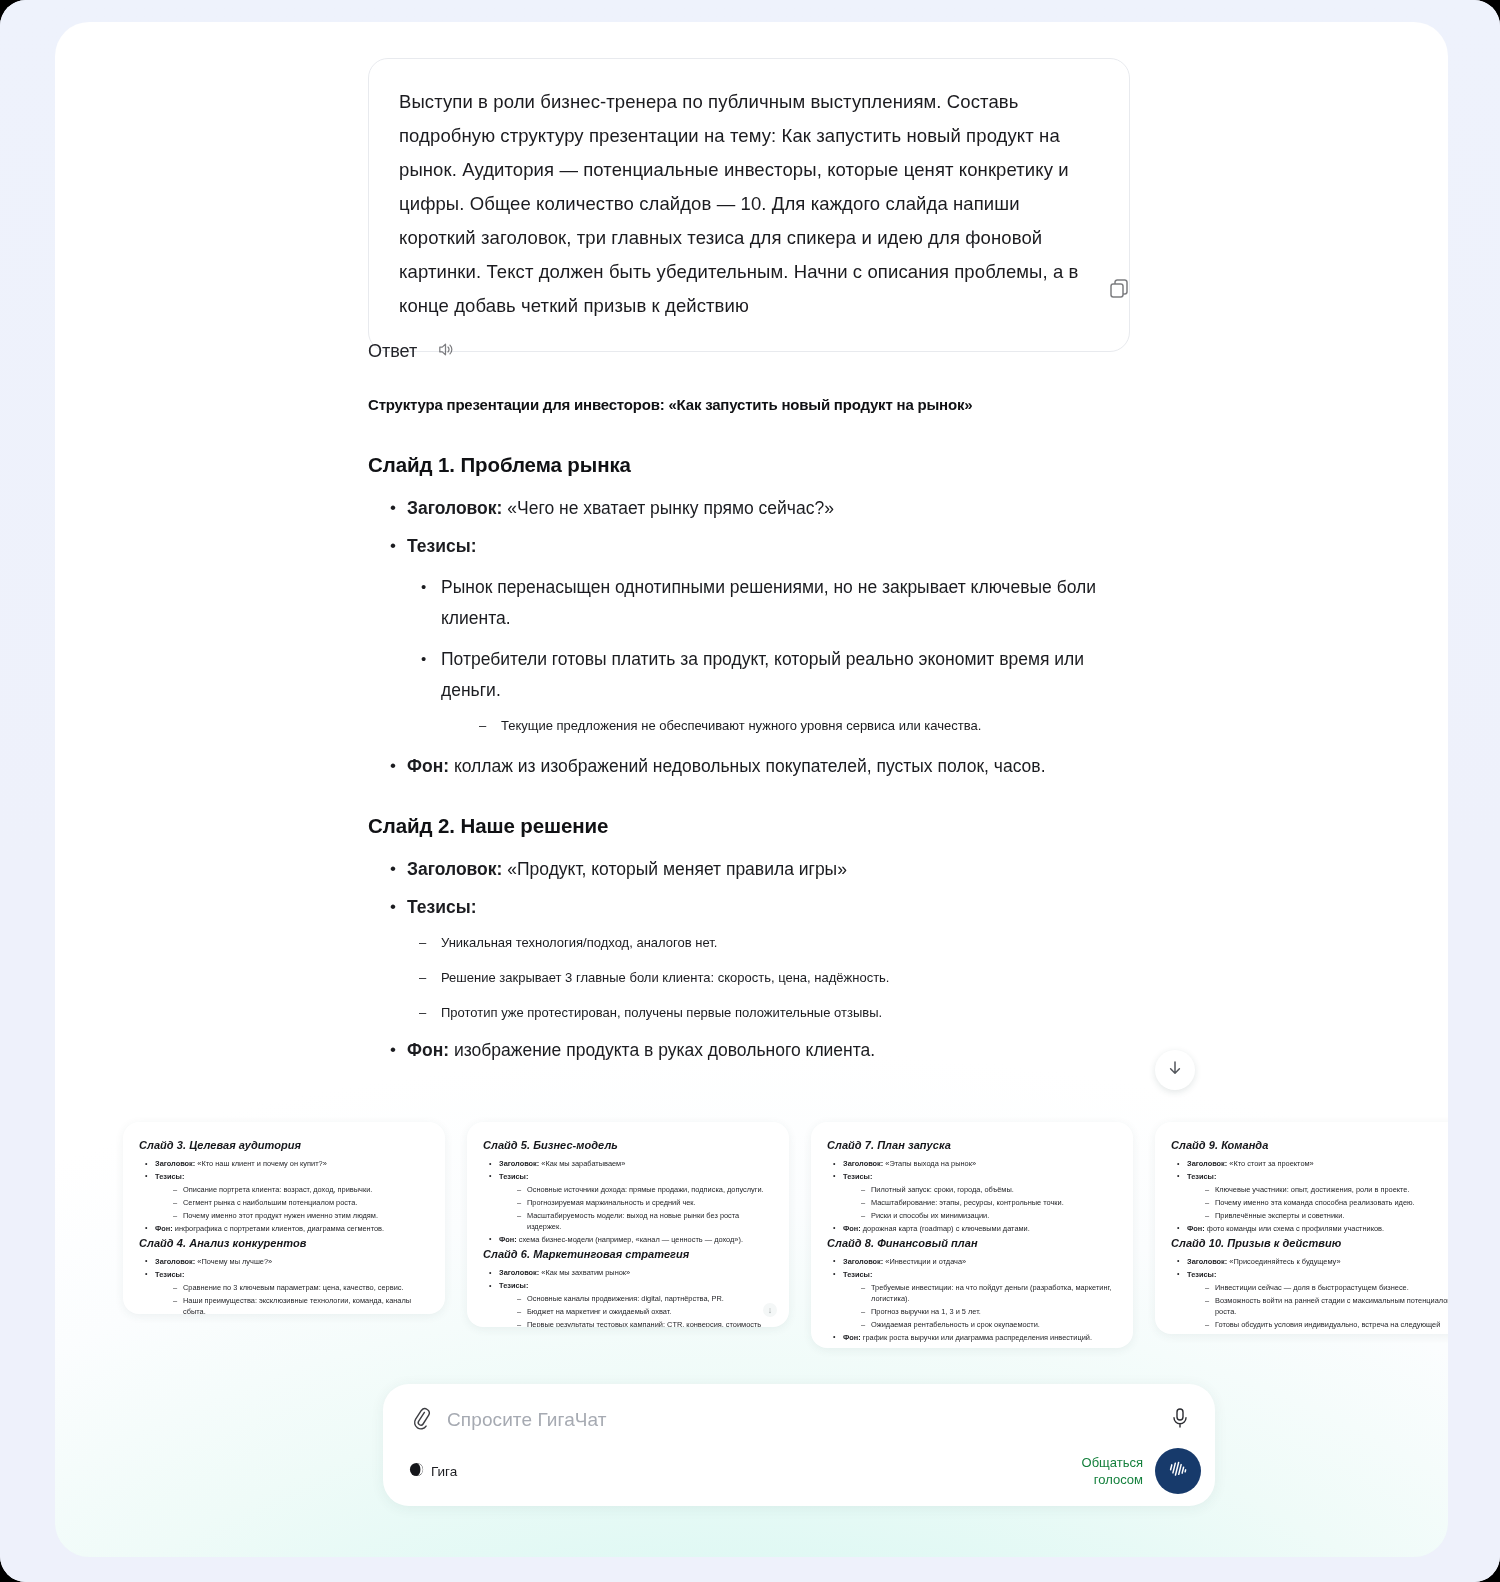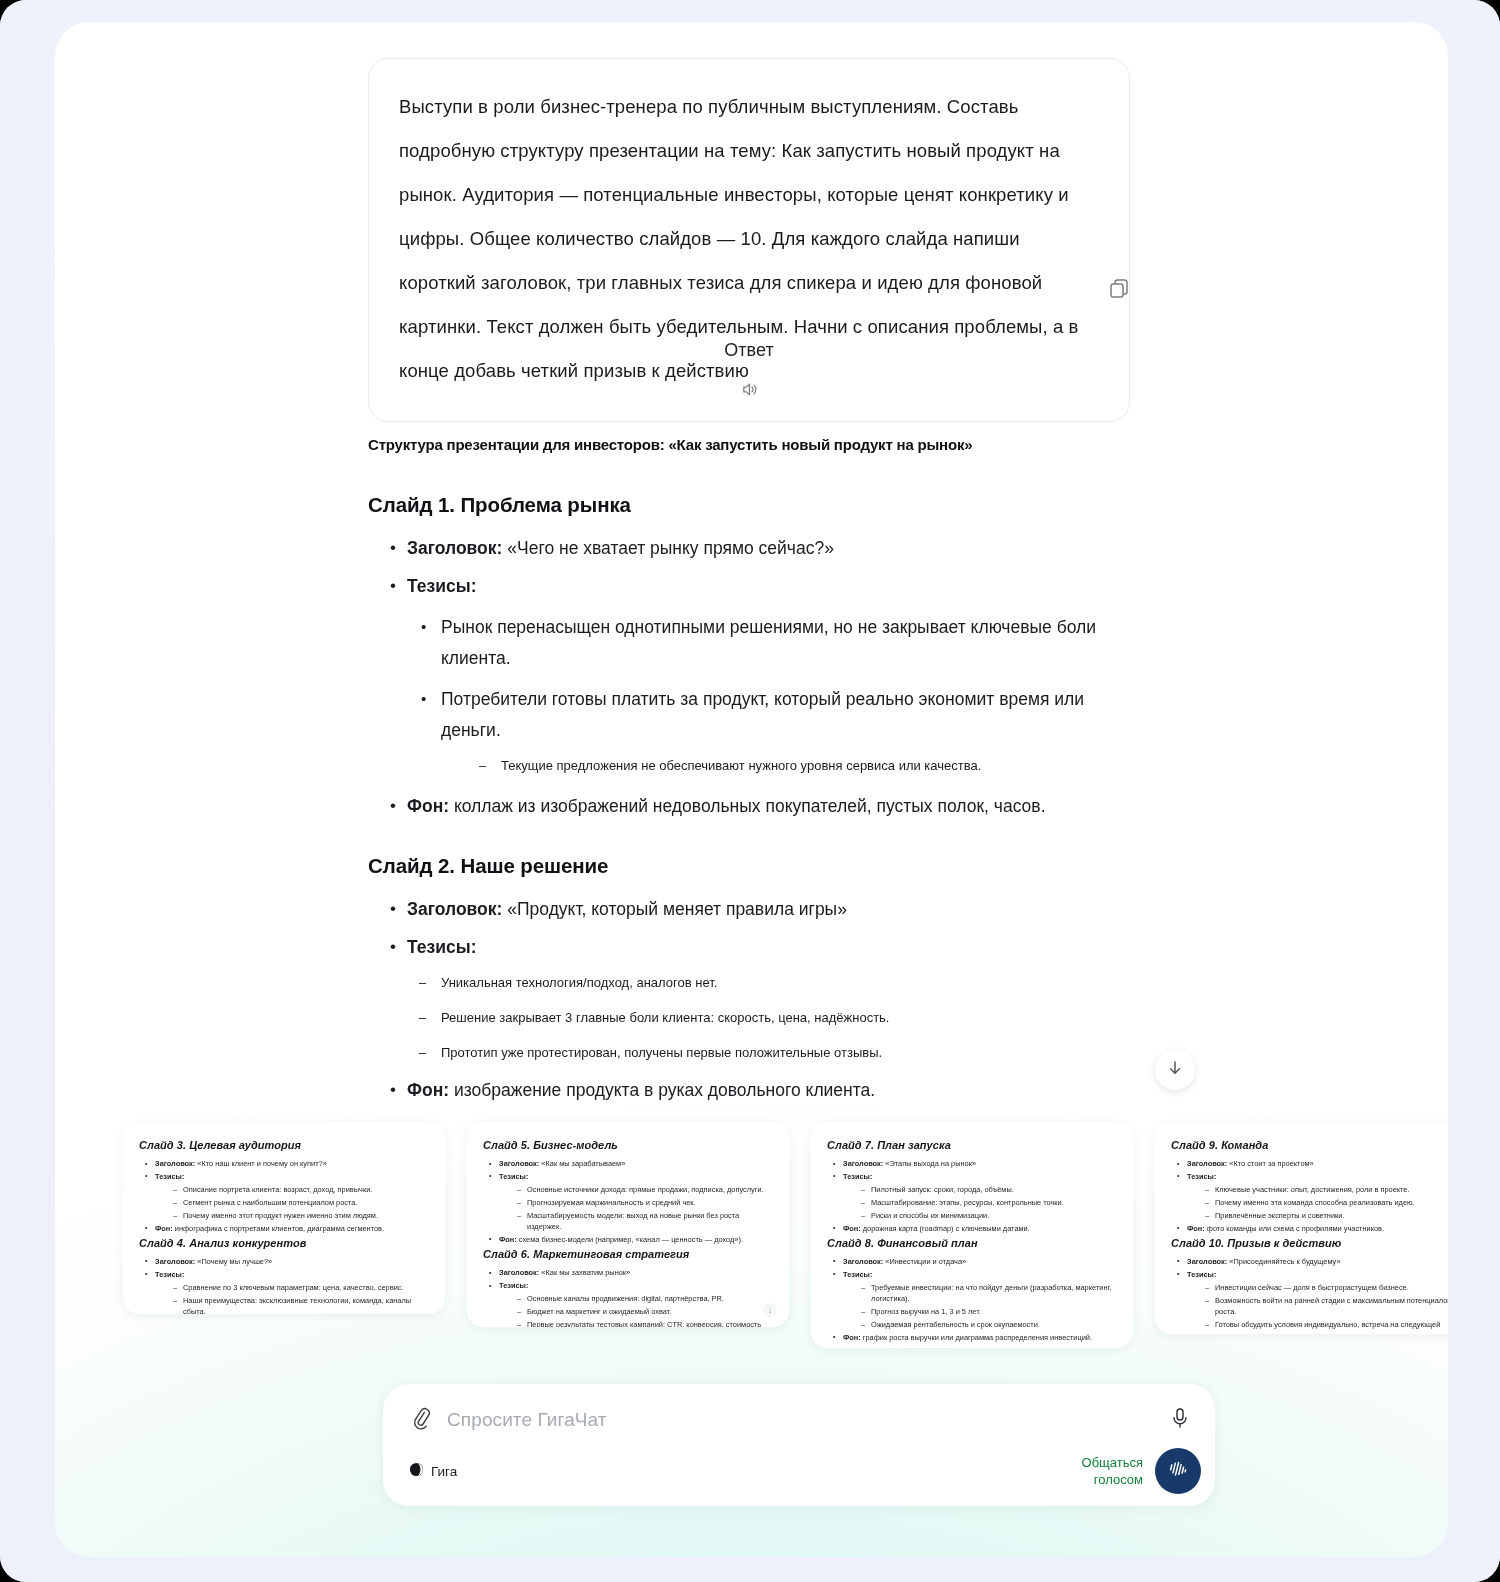--- a/index.html
+++ b/index.html
@@ -37,37 +37,37 @@
   .prompt-bubble {
     position: absolute;
     left: 313px; top: 36px;
     width: 762px;
     padding: 26px 30px 28px 30px;
     background: #ffffff;
     border: 1px solid #e8eaee;
     border-radius: 20px;
     color: #1b1b1f;
     font-size: 18.5px;
-    line-height: 44px;
+    line-height: 34px;
     letter-spacing: .1px;
   }
 
   
   .copy-row {
     position: absolute; left: 313px; top: 256px; width: 762px;
     display: flex; justify-content: flex-end;
   }
   .icon-btn { cursor: pointer; opacity: .72; }
 
   
   .answer-wrap {
     position: absolute; left: 313px; top: 318px; width: 762px;
     color: #15161a;
   }
-  .answer-label-row { display: flex; align-items: center; gap: 19px; margin-bottom: 26px; flex-direction: column; }
+  .answer-label-row { display: flex; align-items: center; gap: 19px; margin-bottom: 26px; }
   .answer-label { font-size: 18px; color: #23242a; }
 
   h1.doc-title {
     font-size: 15px; line-height: 32px; font-weight: 700;
     letter-spacing: -.2px; margin-bottom: 28px; color: #101114;
   }
   h2.slide-title {
     font-size: 20.5px; line-height: 28px; font-weight: 700;
     letter-spacing: -.1px; margin: 30px 0 14px 0; color: #101114;
   }

